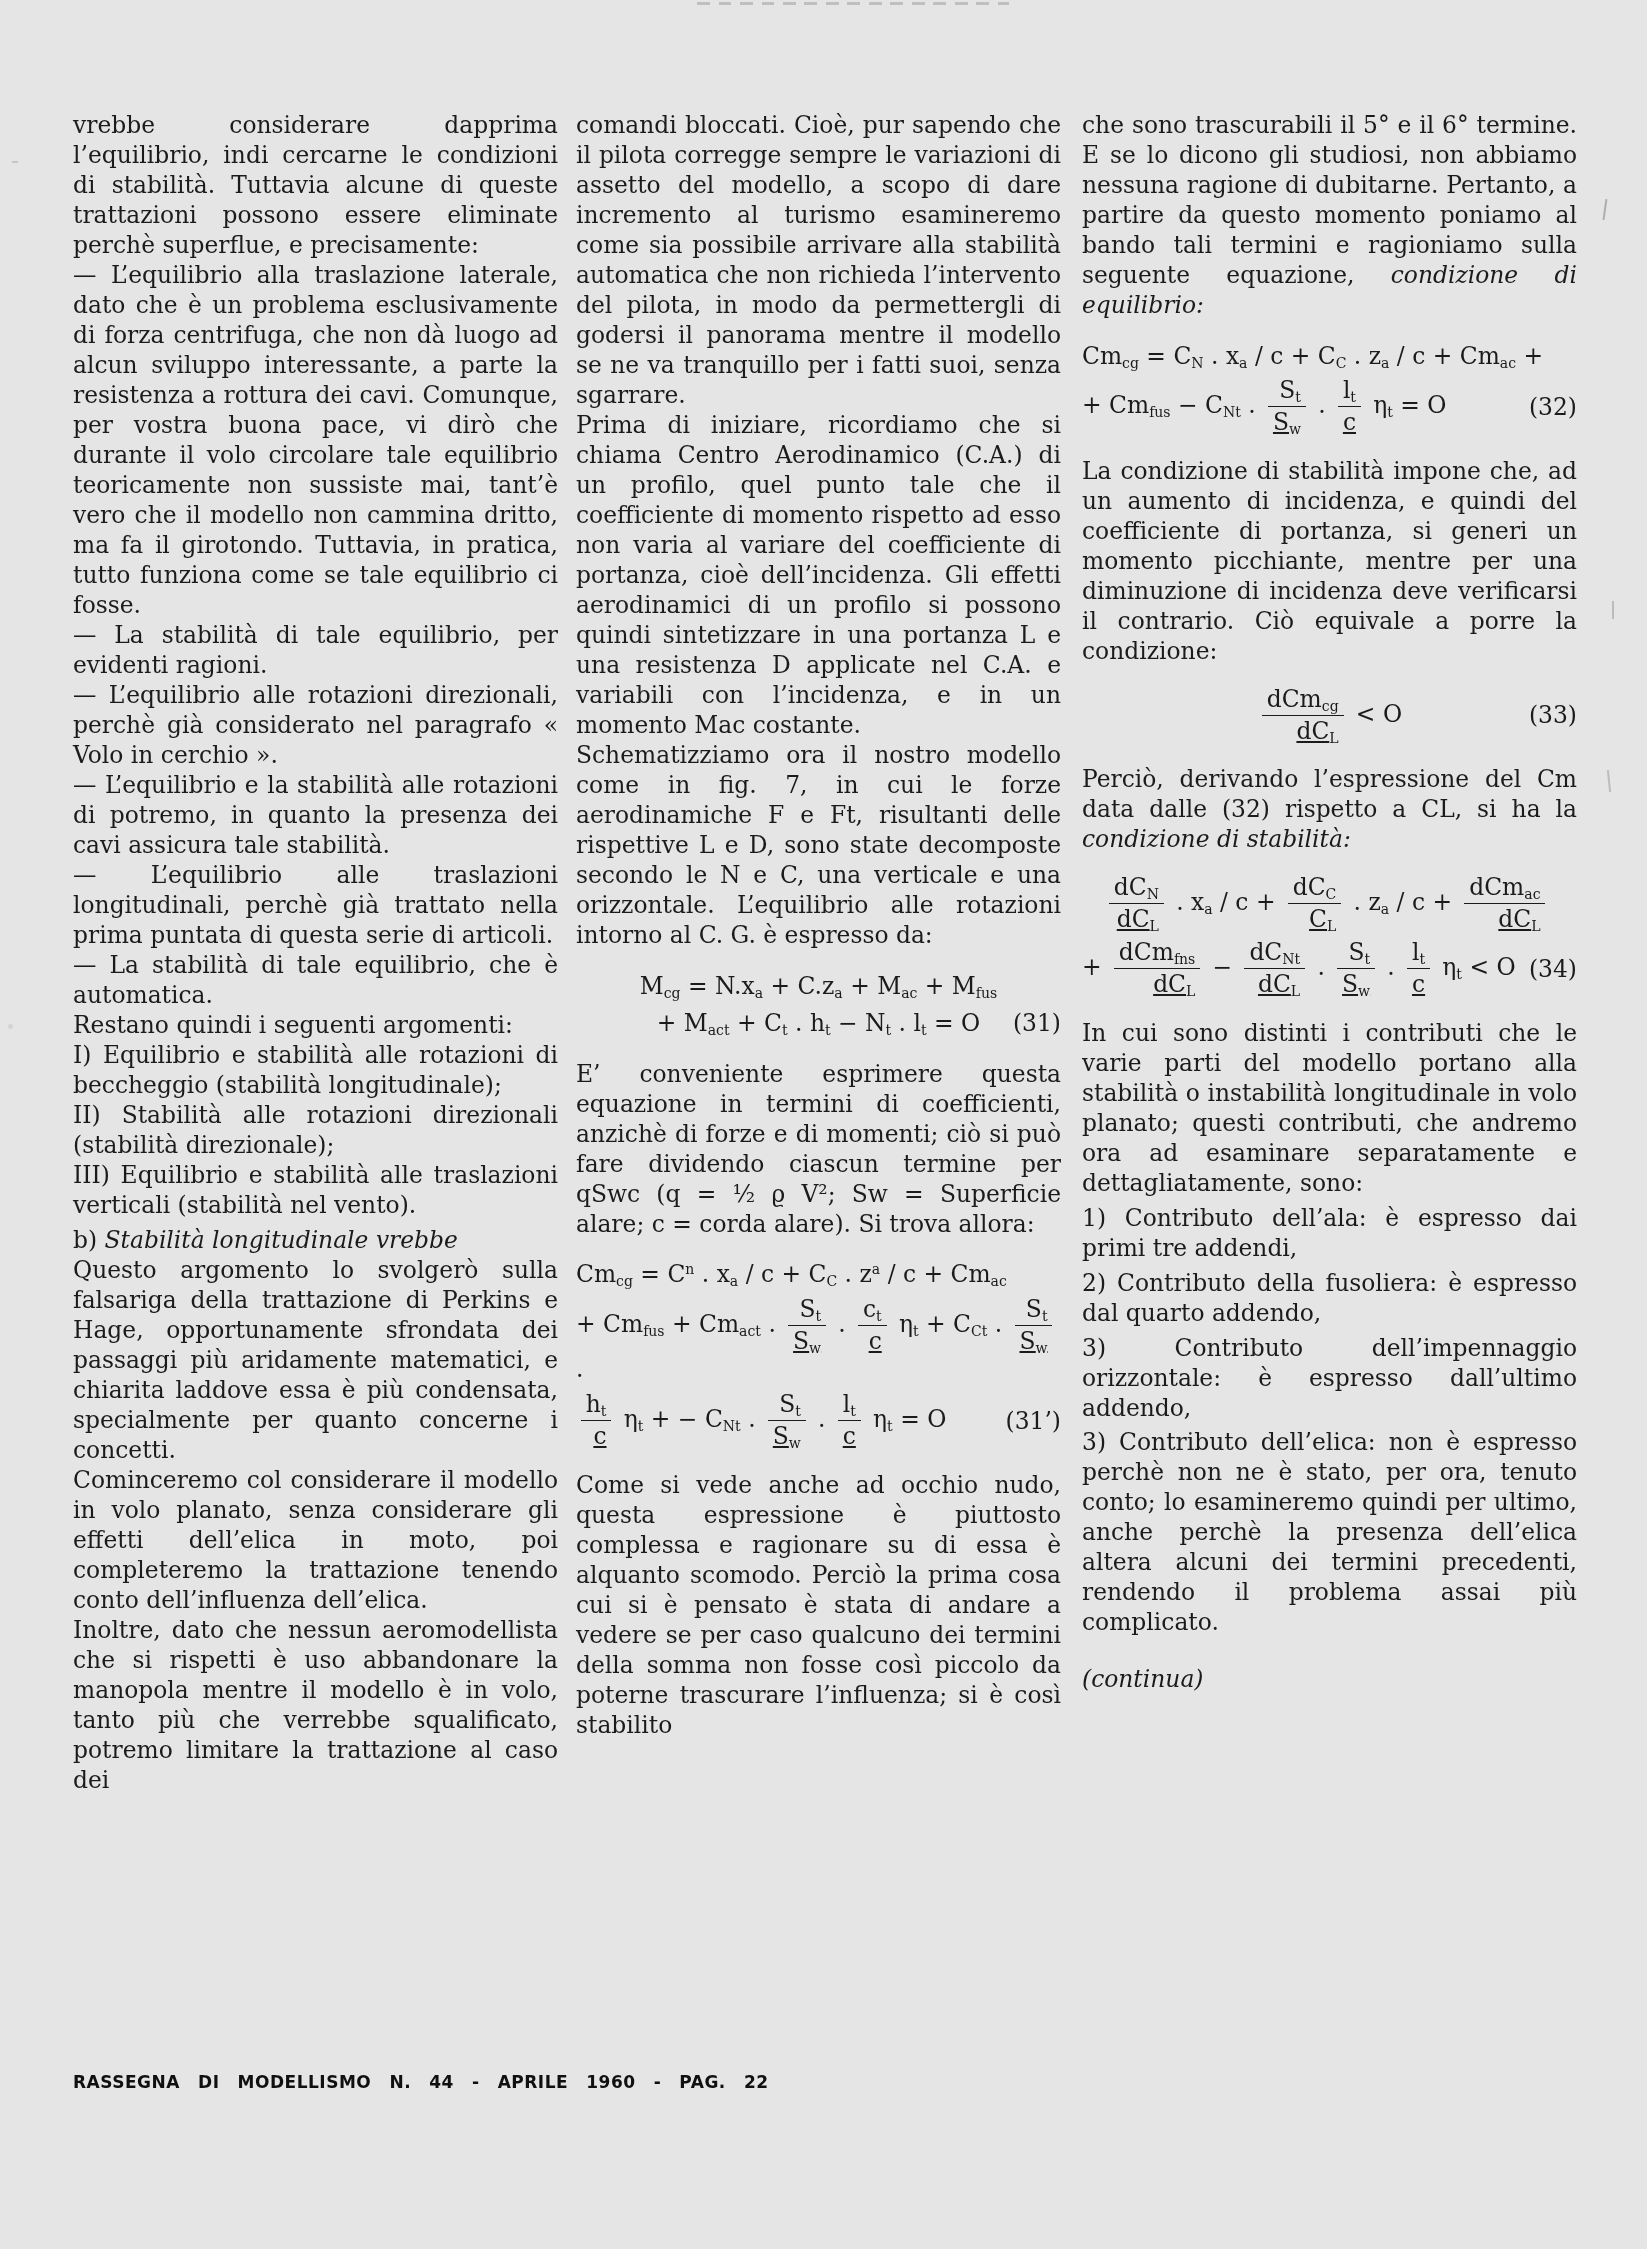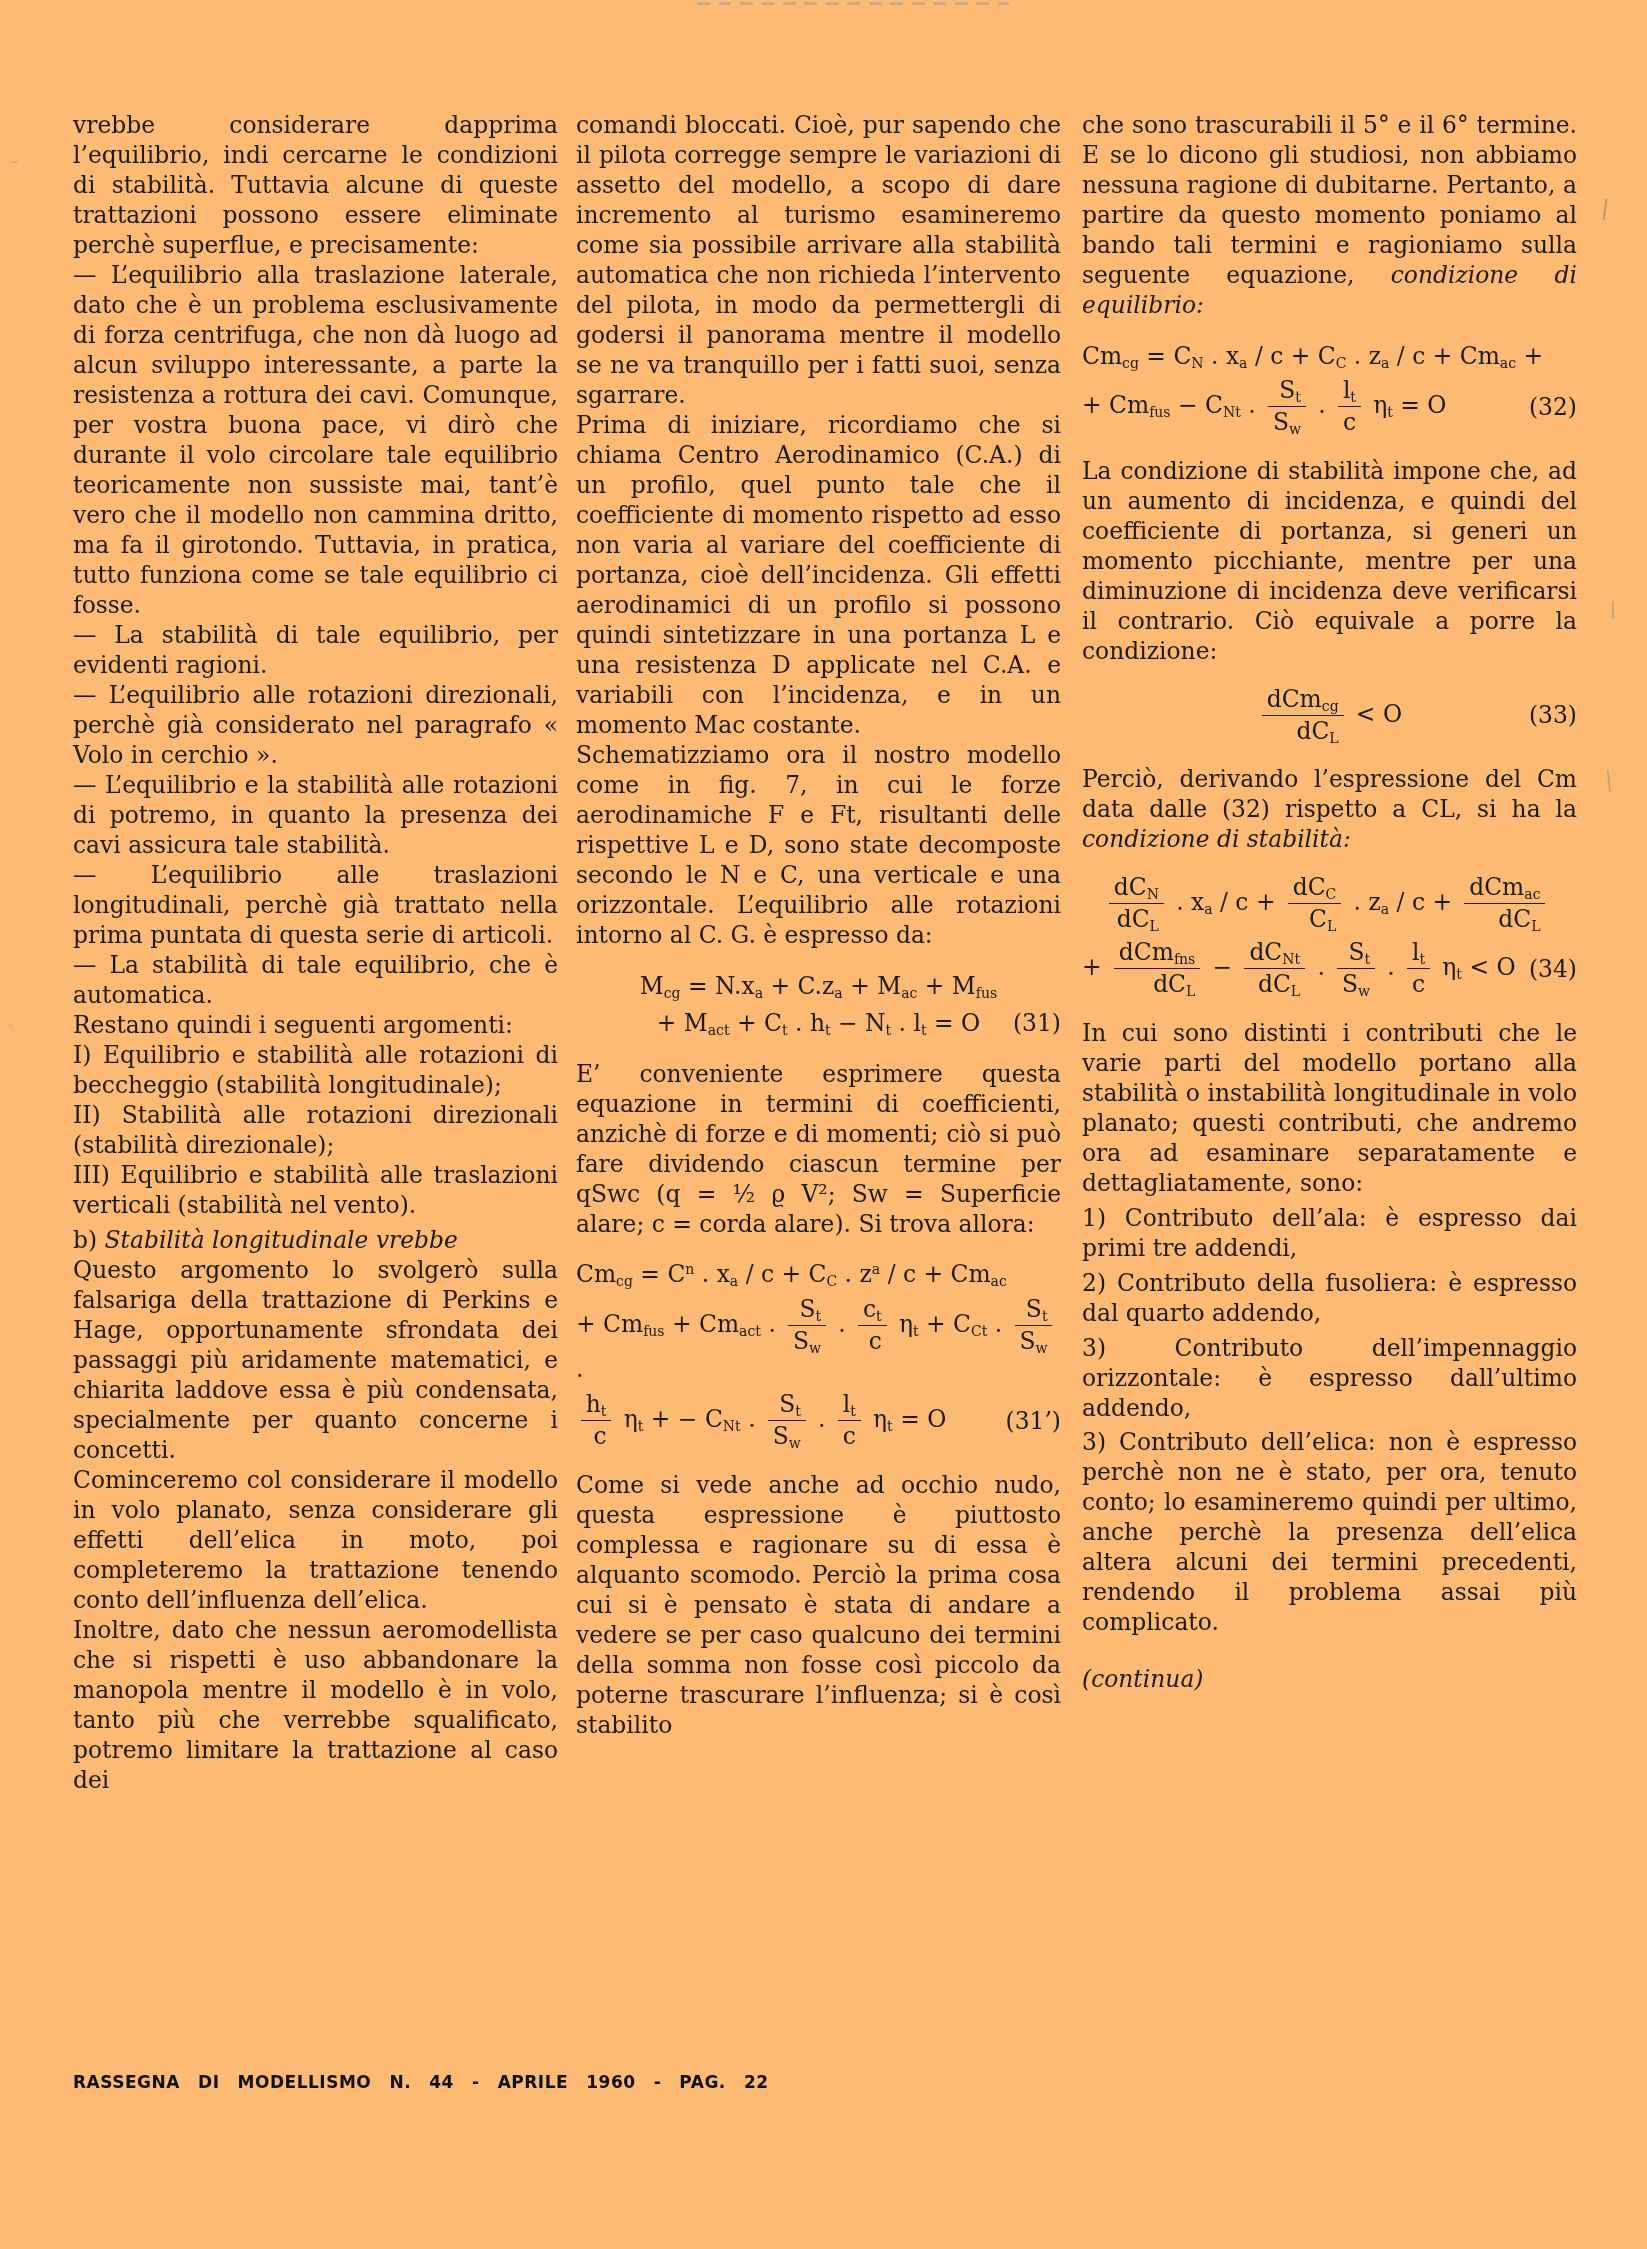--- a/index.html
+++ b/index.html
@@ -6,21 +6,21 @@
     margin: 0;
     padding: 0;
     width: 1647px;
     height: 2250px;
     background: #f9f8f4;
   }
   .page {
     position: relative;
     width: 1647px;
     height: 2250px;
-    background: #fdba74;
+    background: #e5e5e5;
     color: #1b1b1b;
     font-family: "DejaVu Serif", serif;
     font-size: 23.4px;
     line-height: 30px;
     overflow: hidden;
   }
   .col {
     position: absolute;
     top: 110px;
     text-align: justify;
@@ -34,21 +34,21 @@
   sub { font-size: 0.60em; vertical-align: -0.30em; line-height: 0; }
   sup { font-size: 0.60em; vertical-align: 0.55em;  line-height: 0; }
   .frac {
     display: inline-block;
     vertical-align: middle;
     text-align: right;
     margin: 0 4.9px;
     line-height: 1.08;
   }
   .frac .num { display: block; padding: 0 4.9px 2.9px; border-bottom: 1.5px solid #1b1b1b; }
-  .frac .den { display: block; padding: 2.9px 4.9px 0; }
+  .frac .den { display: block; padding: 2.9px 4.9px 0; text-decoration: underline; }
   .eq { margin: 20.5px 0; }
   .eqline { position: relative; text-align: center; margin: 7.8px 0; }
   .eqline.left { text-align: left; }
   .eqline.ind  { text-align: left; padding-left: 22px; }
   .eqnum { position: absolute; right: 0; top: 50%; transform: translateY(-50%); }
   .continua { margin-top: 27px !important; padding-right: 19.5px; }
   .footer {
     position: absolute;
     left: 73px;
     top: 2067px;

